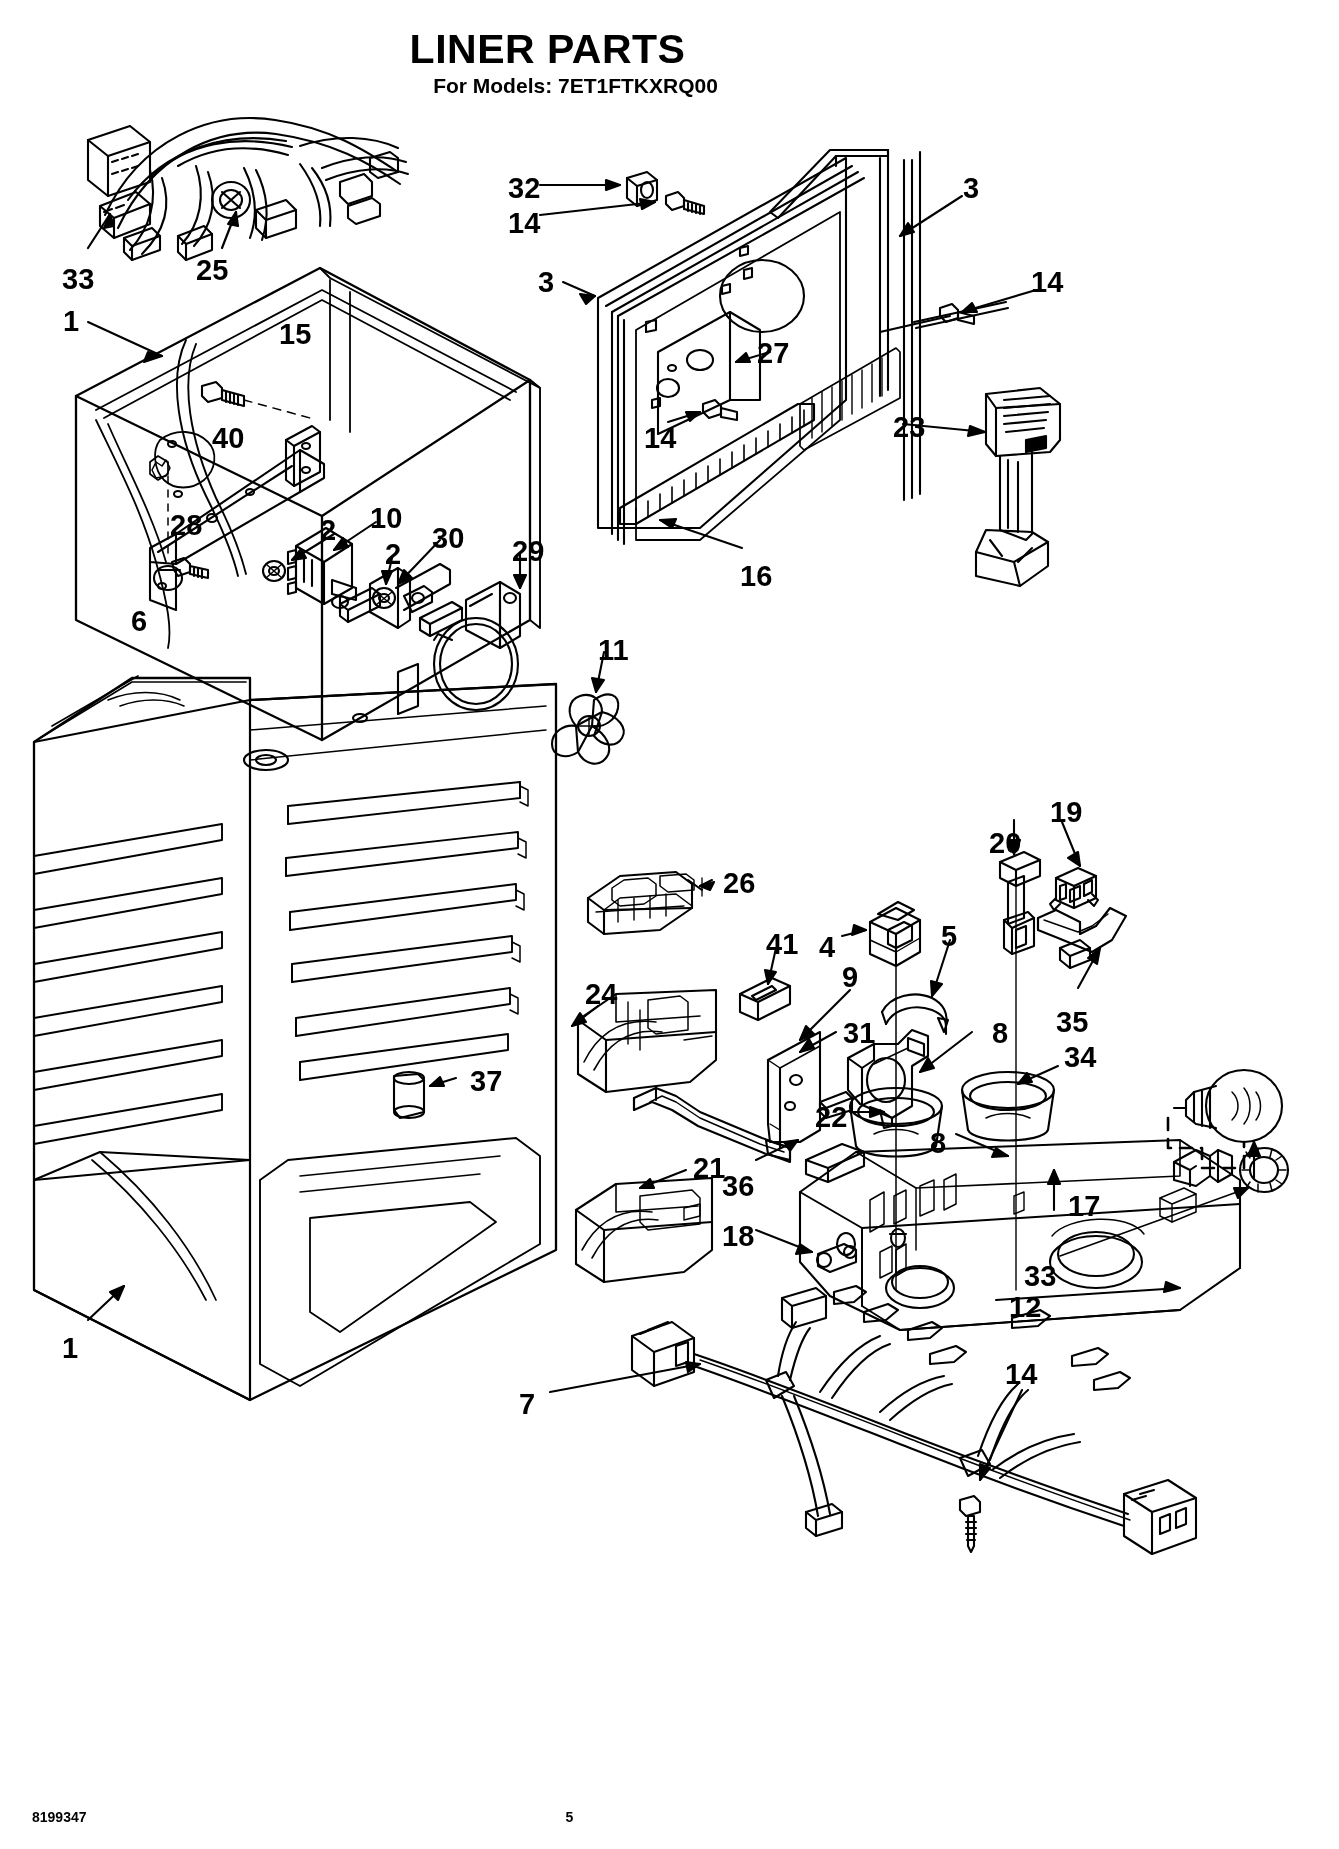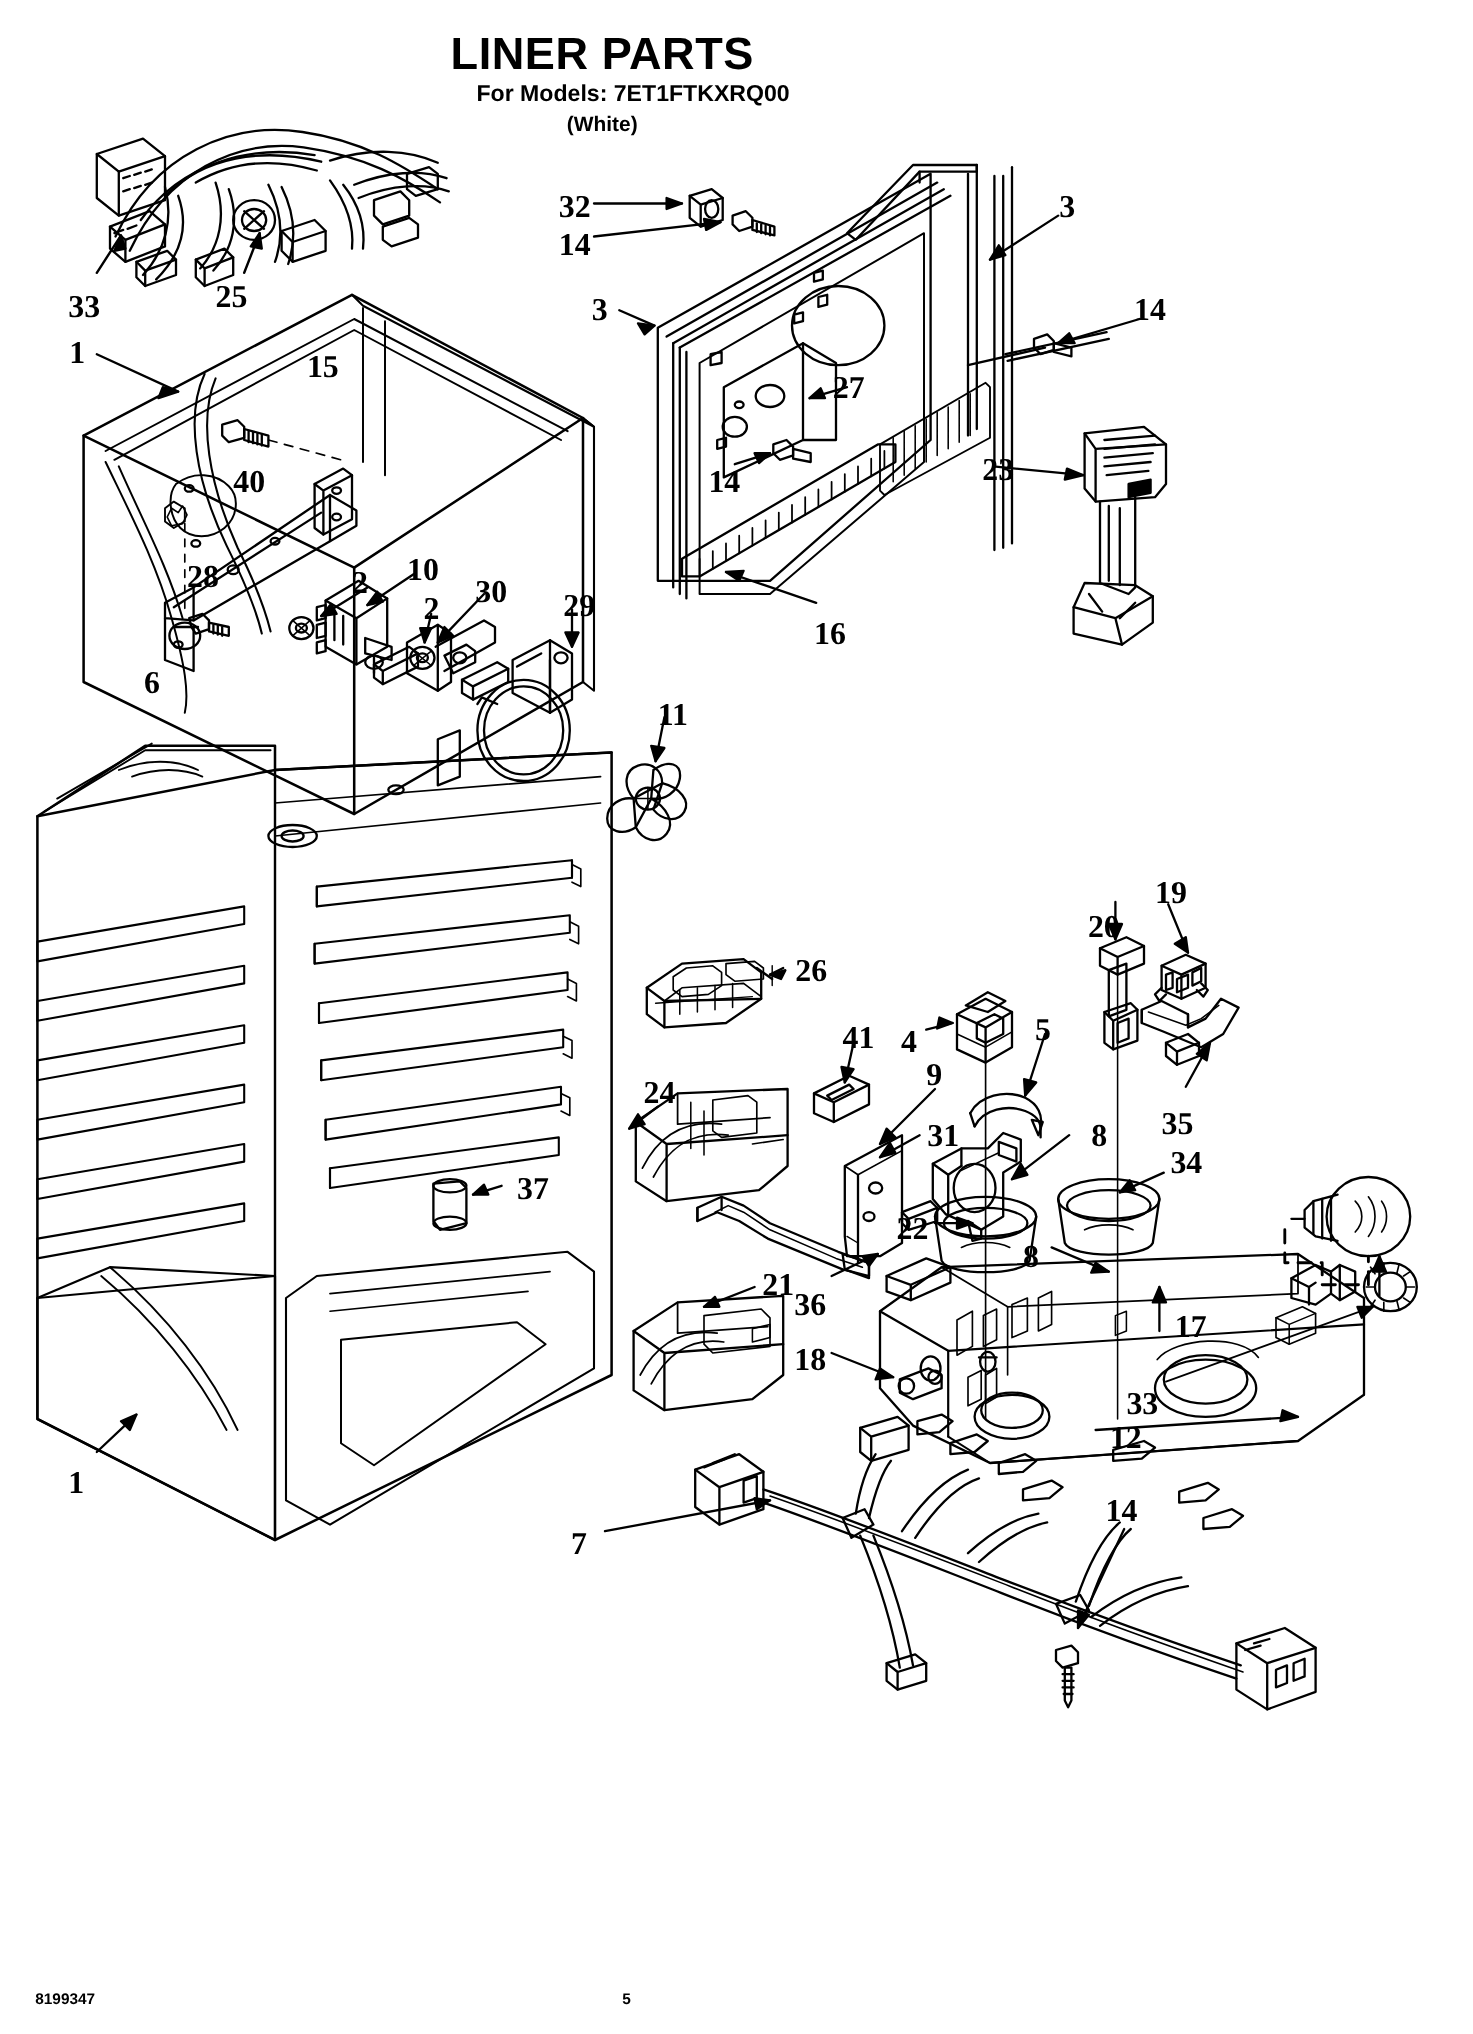--- a/index.html
+++ b/index.html
@@ -14,35 +14,34 @@
   #subtitle{top:74px;font-size:21px;font-weight:bold;padding-left:28px;}
   #color{top:103px;font-size:19px;font-weight:bold;}
 
   
   .ftr{position:absolute;bottom:24px;font-size:14px;font-weight:bold;}
   #doc-no{left:32px;}
   #page-no{left:0;width:1139px;text-align:center;}
 
   
   .cal{position:absolute;font-size:29px;font-weight:bold;line-height:1;
-       font-family:Liberation Serif, serif;
+       font-family:Liberation Sans, sans-serif;
        white-space:nowrap;}
 
   
   #art{position:absolute;left:0;top:0;width:1339px;height:1849px;}
   #art svg{display:block;}
 </style>
 </head>
 <body>
 
 <div id="page">
 
   <div class="hdr" id="title">LINER PARTS</div>
   <div class="hdr" id="subtitle">For Models: 7ET1FTKXRQ00</div>
-  <div class="hdr" id="color">(White)</div>
 
   <div id="art">
   <svg viewBox="0 0 1339 1849" width="1339" height="1849" xmlns="http://www.w3.org/2000/svg" fill="none" stroke="#000" stroke-width="2.1" stroke-linecap="round" stroke-linejoin="round">
 
     <g>
 
       <path d="M105 215 C140 140 210 110 275 120 C330 128 365 150 398 172"></path>
       <path d="M118 228 C152 156 215 126 276 134 C332 142 368 162 400 184"></path>
       <path d="M128 200 C165 148 228 131 286 141"></path>
       <path d="M150 178 C186 142 238 134 292 147"></path>

